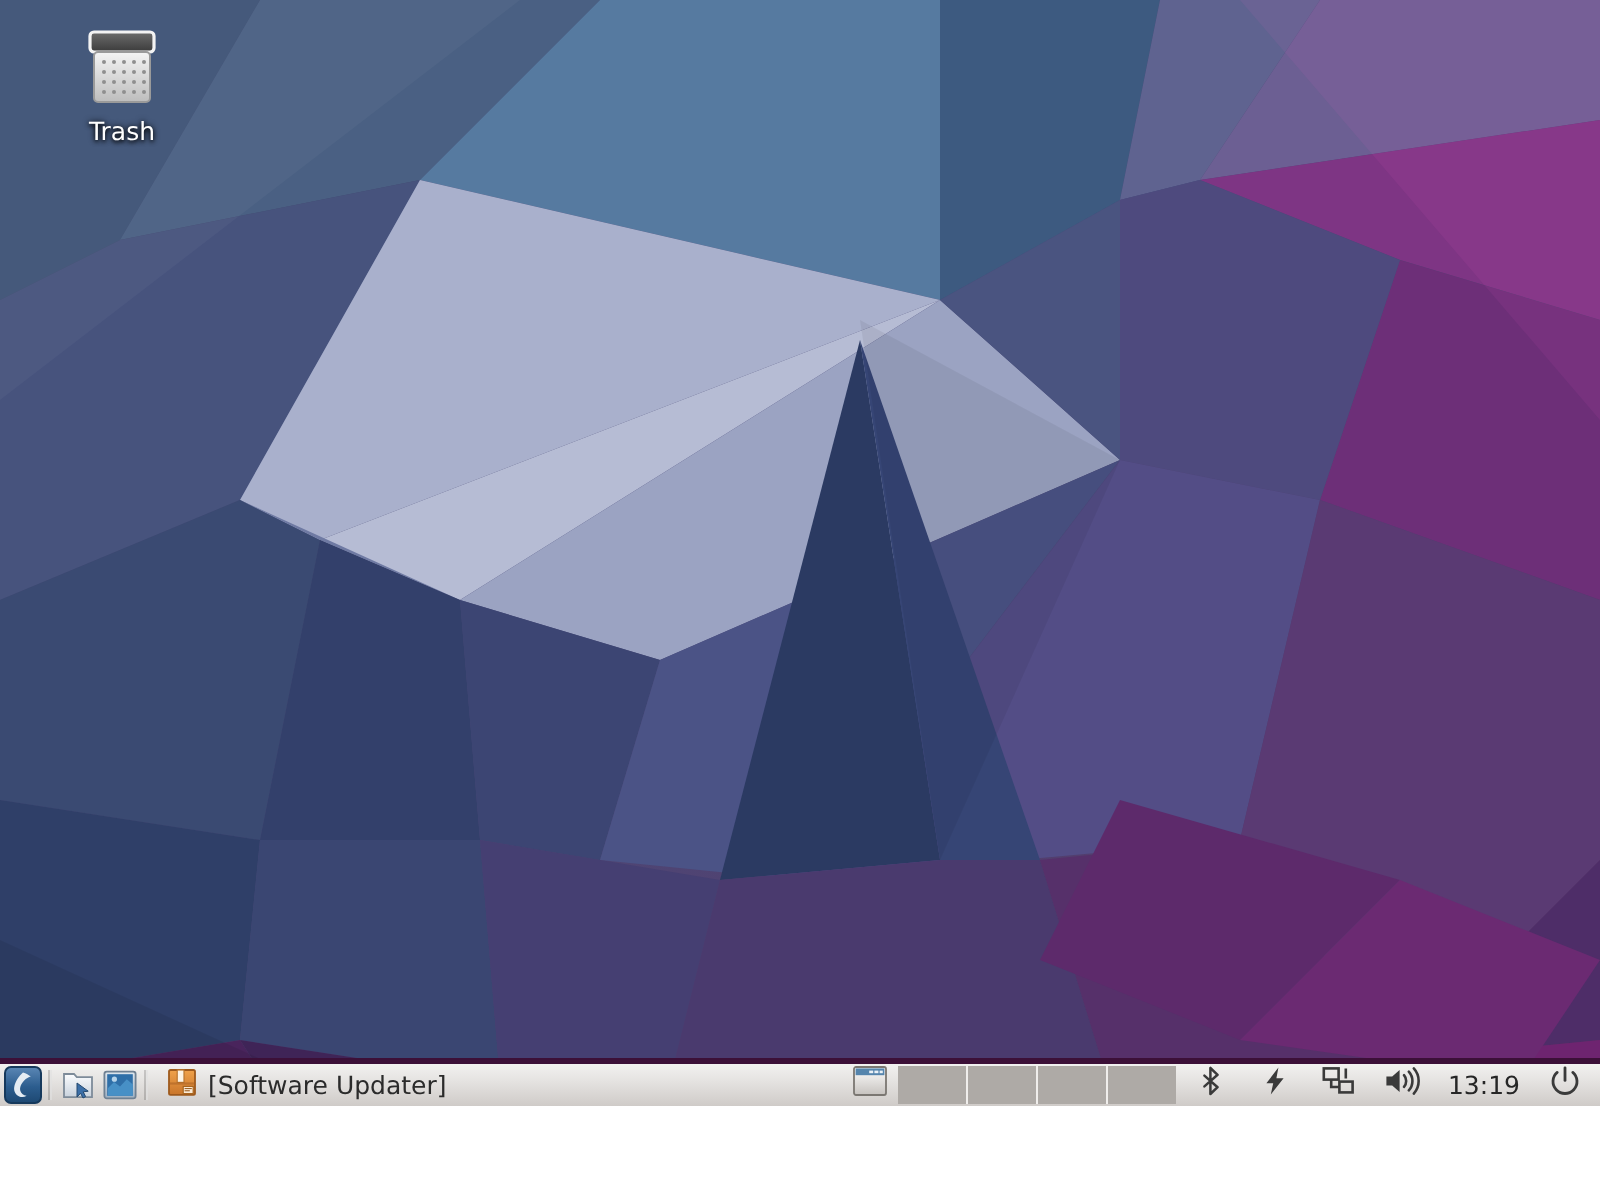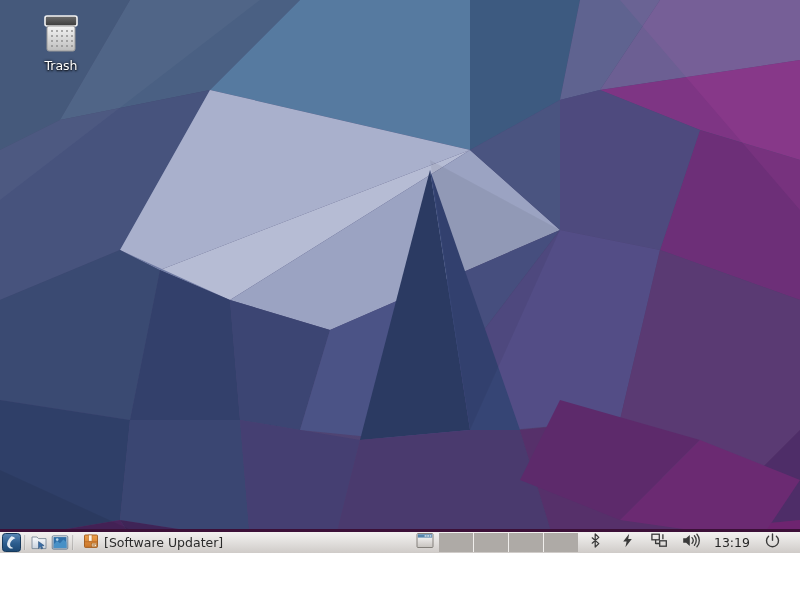--- a/index.html
+++ b/index.html
@@ -131,21 +131,21 @@
     cursor: pointer;
   }
   .ws:last-child { border-right: none; }
   .ws.active { background: #5585ad; }
 
   
   .tray {
     display: flex;
     align-items: center;
     gap: 0px;
-    padding-right: 12px;
+    padding-right: 2px;
   }
   .tray-item {
     height: 21px;
     min-width: 22px;
     display: flex;
     align-items: center;
     justify-content: center;
     padding: 0 5px;
     cursor: pointer;
   }

